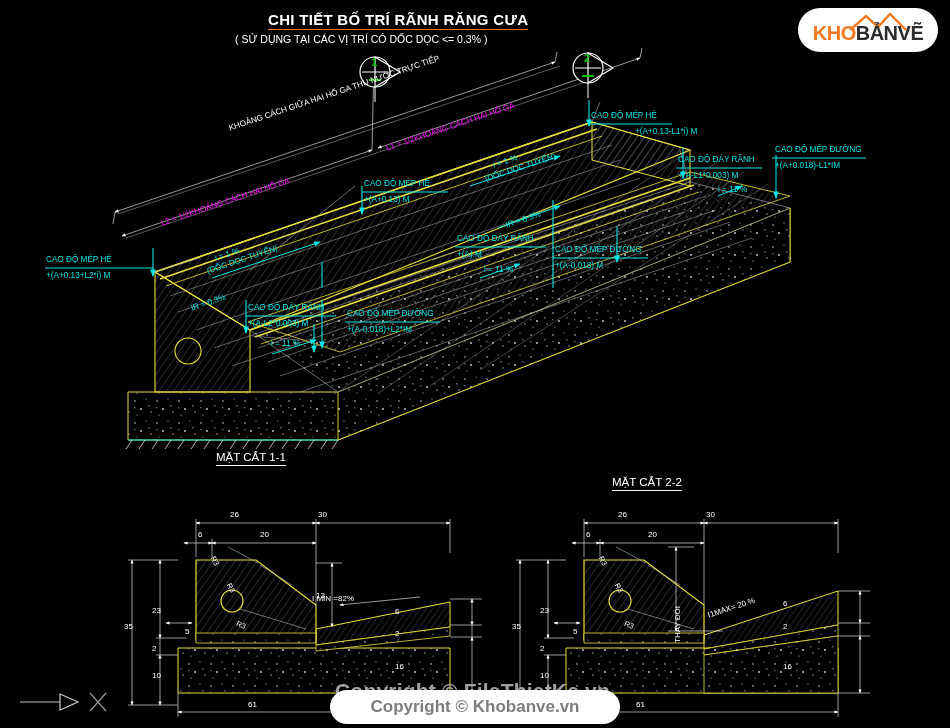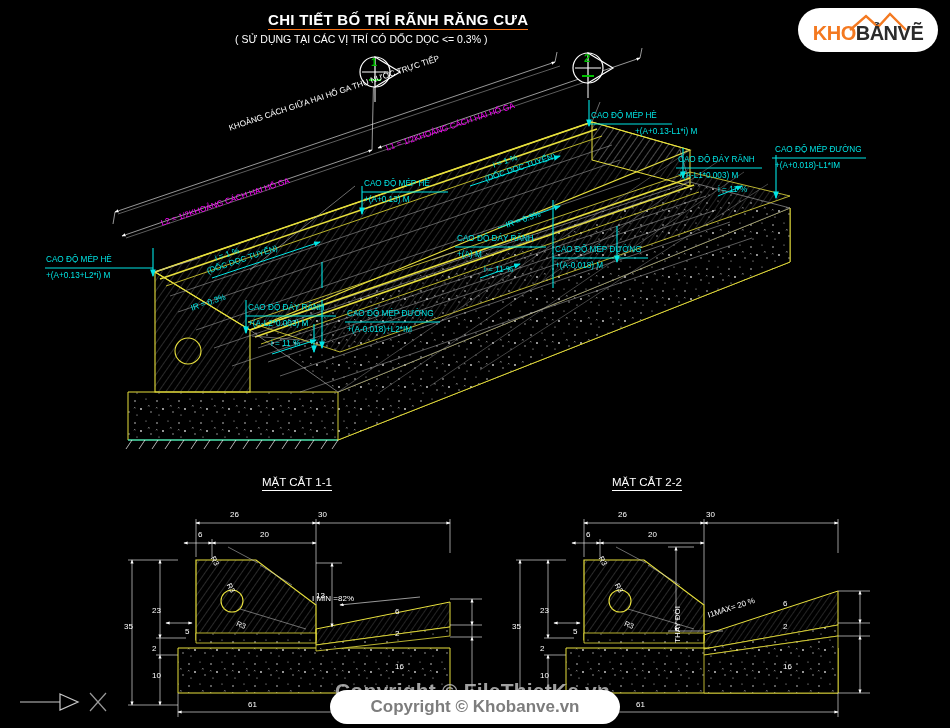--- a/index.html
+++ b/index.html
@@ -257,21 +257,21 @@
 
   <div class="t lbl c" style="left:347px;top:310px;">CAO ĐỘ MÉP ĐƯỜNG</div>
   <div class="t lbl c" style="left:347px;top:326px;">+(A-0.018)+L2*IM</div>
 
   <div class="t lbl c" style="left:555px;top:246px;">CAO ĐỘ MÉP ĐƯỜNG</div>
   <div class="t lbl c" style="left:555px;top:262px;">+(A-0.018) M</div>
 
   <div class="t lbl c" style="left:775px;top:146px;">CAO ĐỘ MÉP ĐƯỜNG</div>
   <div class="t lbl c" style="left:775px;top:162px;">+(A+0.018)-L1*IM</div>
 
-  <div class="t sect-title w" style="left:216px;top:477px;margin-left:46px;">MẶT CẮT 1-1</div>
+  <div class="t sect-title w" style="left:216px;top:452px;">MẶT CẮT 1-1</div>
 
   <svg width="420" height="230" style="left:120px;top:505px;">
 
     <g stroke="#ffffff" stroke-width="0.6" fill="none">
       <line x1="76" y1="18" x2="196" y2="18" marker-start="url(#ahw2)" marker-end="url(#ahw)"></line>
       <line x1="196" y1="18" x2="330" y2="18" marker-start="url(#ahw2)" marker-end="url(#ahw)"></line>
       <line x1="76" y1="14" x2="76" y2="52"></line>
         <line x1="196" y1="14" x2="196" y2="100"></line>
       <line x1="330" y1="14" x2="330" y2="48"></line>
       <line x1="64" y1="38" x2="92" y2="38" marker-start="url(#ahw2)" marker-end="url(#ahw)"></line>

